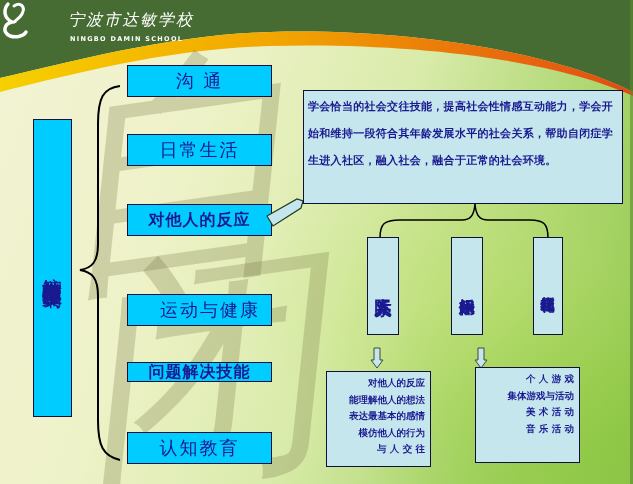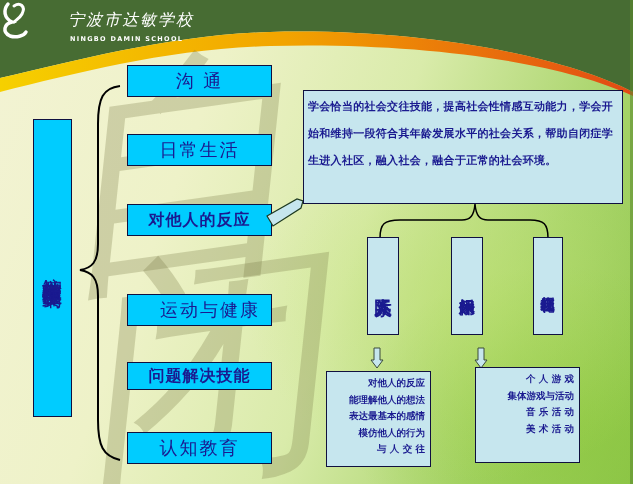--- a/index.html
+++ b/index.html
@@ -116,21 +116,21 @@
 </div>
 
 <svg class="brace" width="50" height="380" viewBox="0 0 50 380">
   <path d="M42,2 C25,4 20,14 20,40 L20,160 C20,178 14,184 2,186 C14,188 20,194 20,212 L20,336 C20,362 25,372 42,376" stroke="#000000" stroke-width="2" fill="none"></path>
 </svg>
 
 <div class="cat" style="top:65px;text-align:right;">沟  通</div>
 <div class="cat" style="top:134px;text-align:center;">日常生活</div>
 <div class="cat small" style="top:204px;">对他人的反应</div>
 <div class="cat" style="top:294px;padding-left:21px;">运动与健康</div>
-<div class="cat small" style="top:362px; height:28px;">问题解决技能</div>
+<div class="cat small" style="top:362px; height:20px;">问题解决技能</div>
 <div class="cat" style="top:432px;">认知教育</div>
 
 <svg class="callout" width="45" height="35" viewBox="0 0 45 35">
   <path d="M2,20 L32,3 L38,5 L36,12 L8,30 Z" fill="#c6e6ee" stroke="#1e3a20" stroke-width="1.2"></path>
 </svg>
 
 <div class="desc-box">学会恰当的社会交往技能，提高社会性情感互动能力，学会开始和维持一段符合其年龄发展水平的社会关系，帮助自闭症学生进入社区，融入社会，融合于正常的社会环境。</div>
 
 <svg class="sub-brace" width="180" height="40" viewBox="0 0 180 40">
   <path d="M10,38 C10,24 14,20 30,20 L92,20 C100,20 104,16 105,4 C106,16 110,20 118,20 L160,20 C174,20 178,24 178,38" stroke="#000000" stroke-width="1.5" fill="none"></path>
@@ -156,17 +156,17 @@
 <div class="list-box" style="left:326px; width:105px; height:96px;">
   <div>对他人的反应</div>
   <div> 能理解他人的想法</div>
   <div> 表达最基本的感情</div>
   <div>模仿他人的行为</div>
   <div>与  人  交  往</div>
 </div>
 <div class="list-box" style="left:475px; width:105px; height:96px; top:367px;">
   <div> 个  人  游  戏</div>
   <div> 集体游戏与活动</div>
+  <div> 美  术  活  动</div>
   <div> 音  乐  活  动</div>
-  <div> 美  术  活  动</div>
 </div>
 
 <div class="edge"></div>
 
 </body></html>

